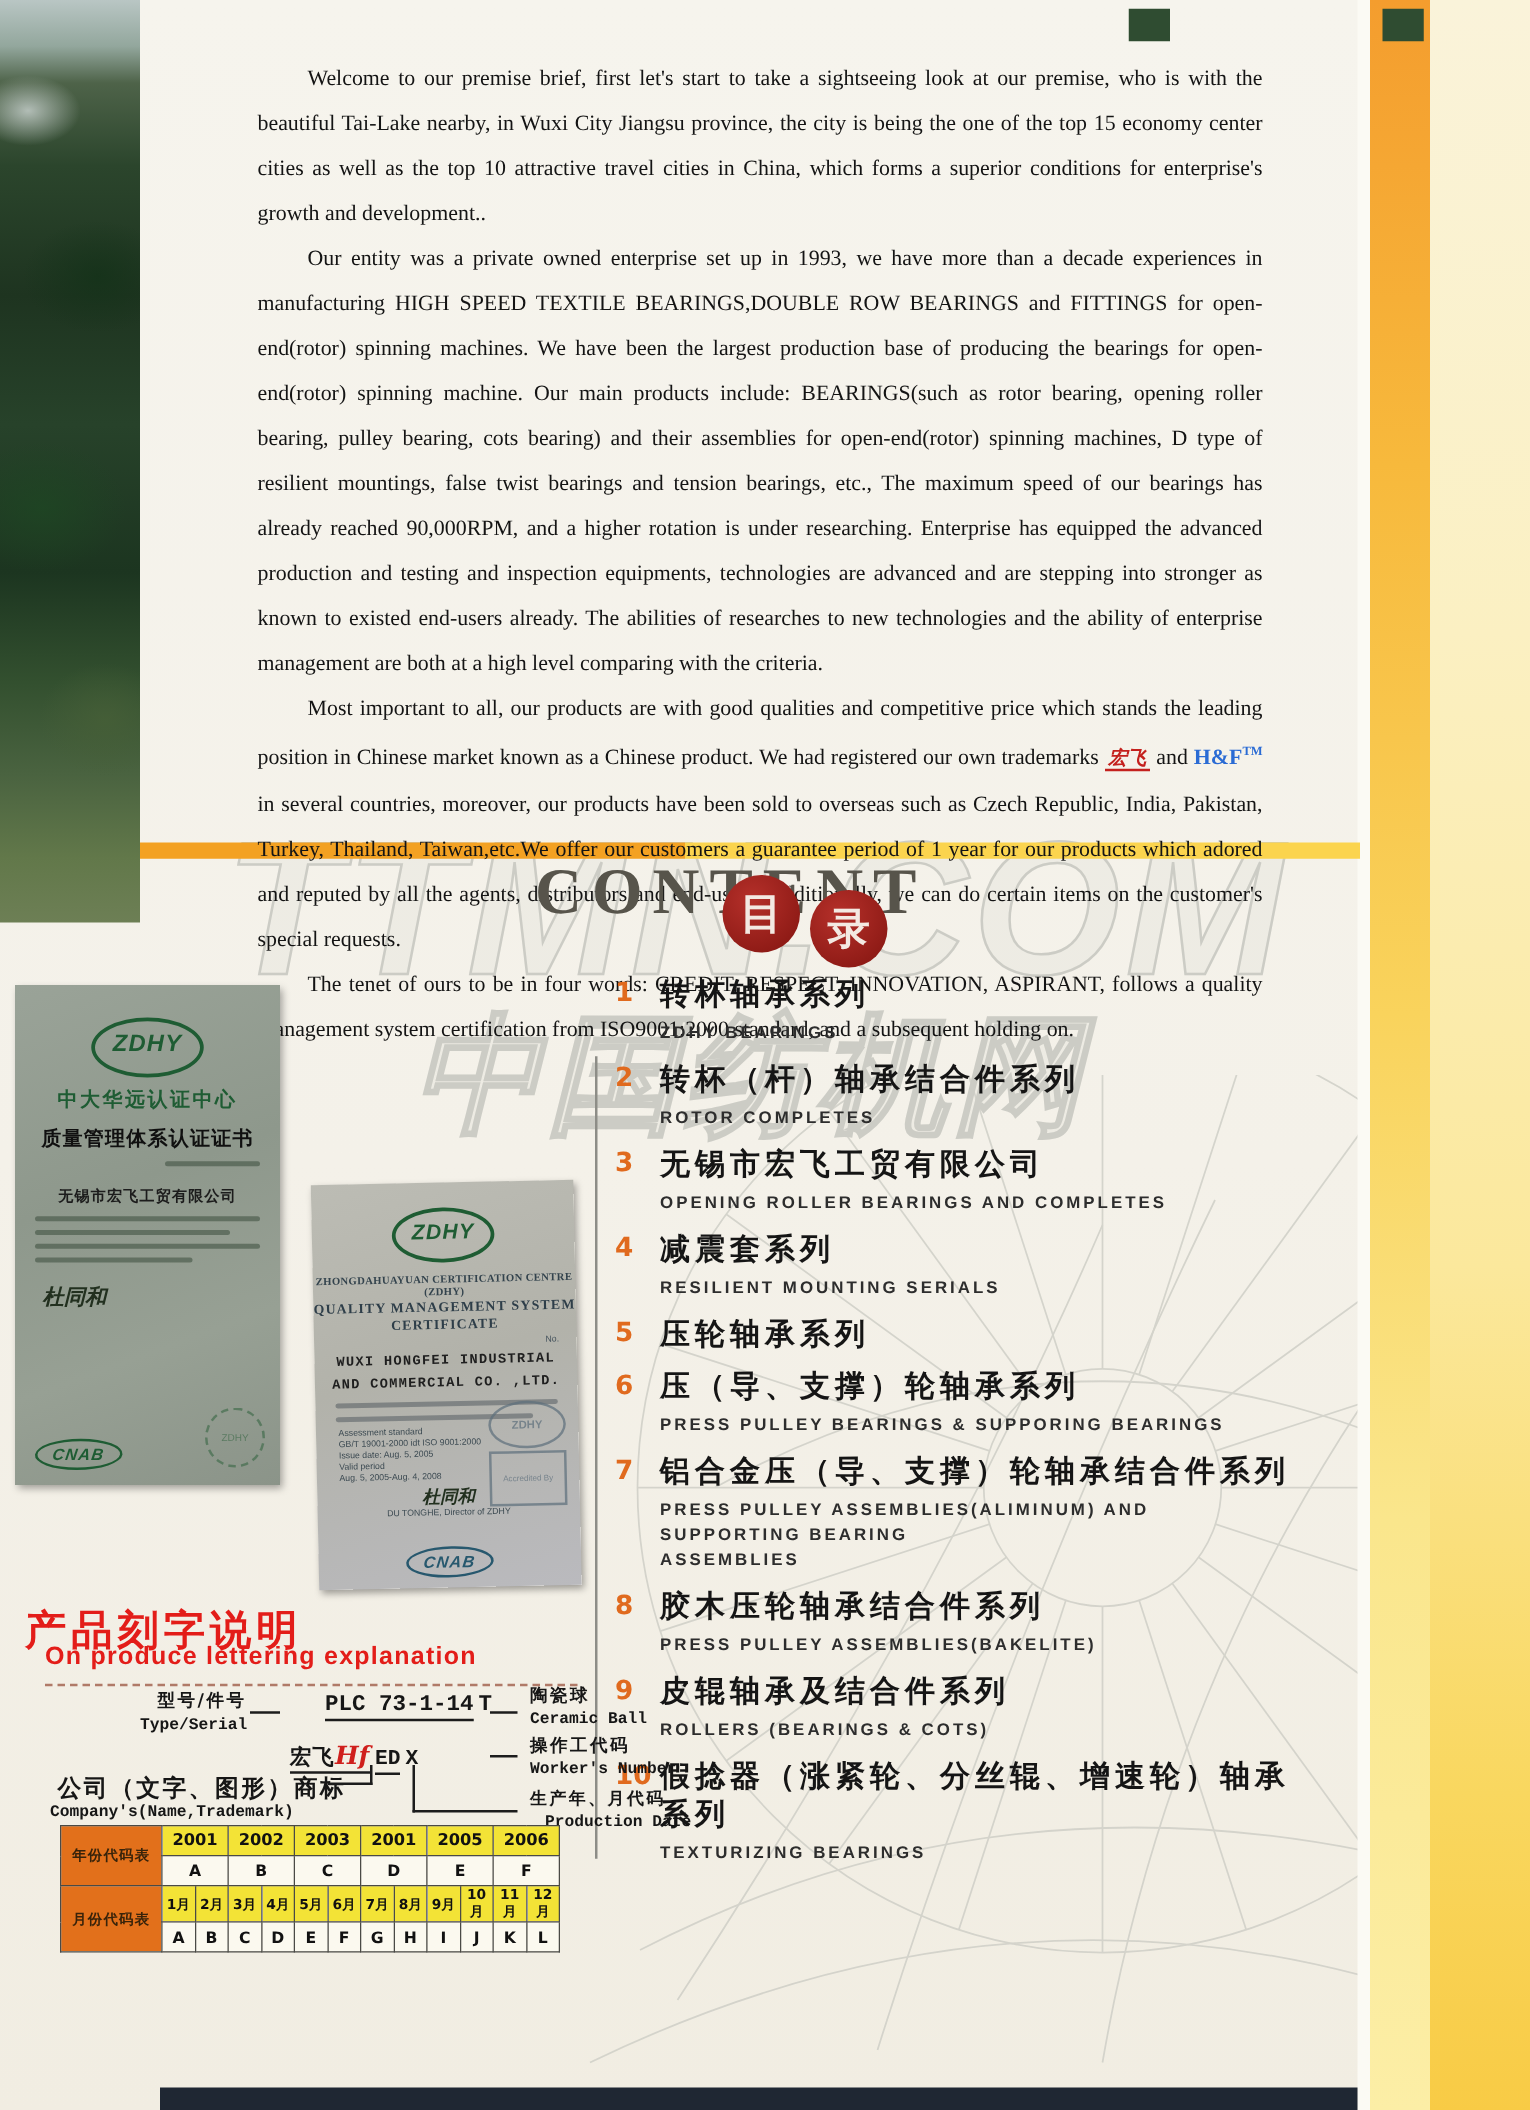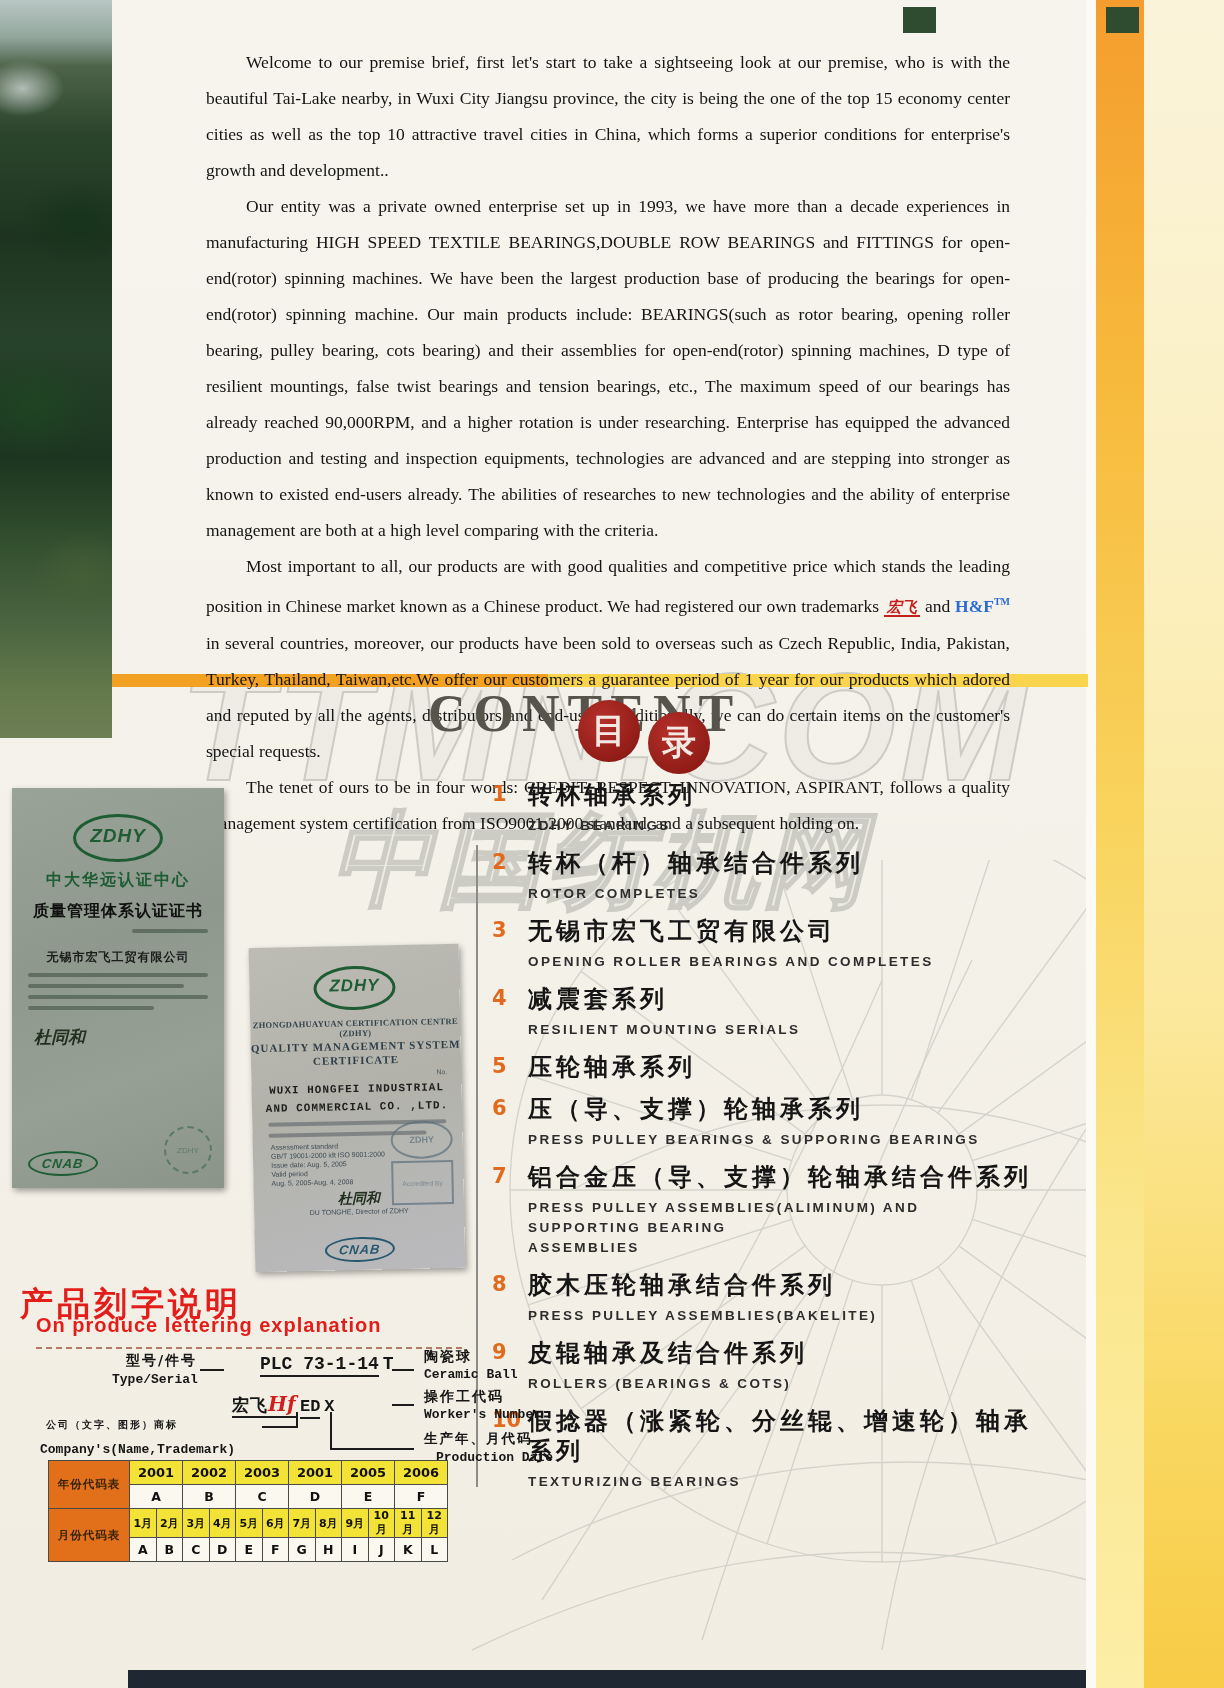--- a/index.html
+++ b/index.html
@@ -279,21 +279,21 @@
   <div class="diag" style="left:232px;top:1354px;margin-left:28px;"><span class="code-main">PLC 73-1-14</span><span class="code-suffix">T</span></div>
   <div class="diag-dash" style="left:392px;top:1369px;width:22px;"></div>
   <div class="diag diag-cn" style="left:424px;top:1348px;">陶瓷球</div>
   <div class="diag diag-en" style="left:424px;top:1367px;">Ceramic Ball</div>
 
   <div class="diag" style="left:232px;top:1392px;"><span class="brand-underline"><span class="brand-cn">宏飞</span><span class="brand-script">Hf</span></span>&nbsp;<span class="code-main" style="font-size:17px;">ED</span><span class="code-suffix" style="font-size:17px;">X</span></div>
   <div class="diag-dash" style="left:392px;top:1404px;width:22px;"></div>
   <div class="diag diag-cn" style="left:424px;top:1388px;">操作工代码</div>
   <div class="diag diag-en" style="left:424px;top:1407px;">Worker's Number</div>
 
-  <div class="diag diag-cn" style="left:46px;top:1418px;font-size:10px;">公司（文字、图形）商标</div>
+  <div class="diag diag-cn" style="left:46px;top:1418px;font-size:19px;">公司（文字、图形）商标</div>
   <div class="diag diag-en" style="left:40px;top:1442px;">Company's(Name,Trademark)</div>
   <div class="conn" style="left:262px;top:1412px;width:34px;height:14px;border-right:2px solid #1c1c1c;border-bottom:2px solid #1c1c1c;"></div>
   <div class="conn" style="left:330px;top:1412px;width:82px;height:36px;border-left:2px solid #1c1c1c;border-bottom:2px solid #1c1c1c;"></div>
   <div class="diag diag-cn" style="left:424px;top:1430px;font-size:13.5px;">生产年、月代码</div>
   <div class="diag diag-en" style="left:436px;top:1450px;">Production Date</div>
 
   <table class="code-table" id="code-table">
       <tbody>
         <tr>
           <th class="ct-head" rowspan="2">年份代码表</th>

